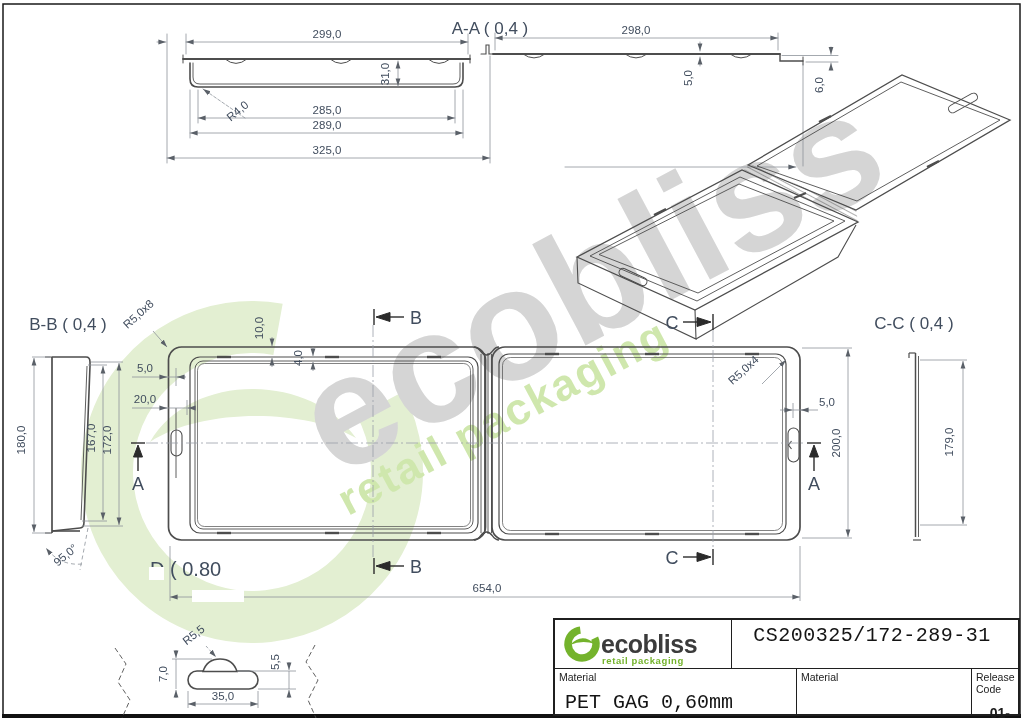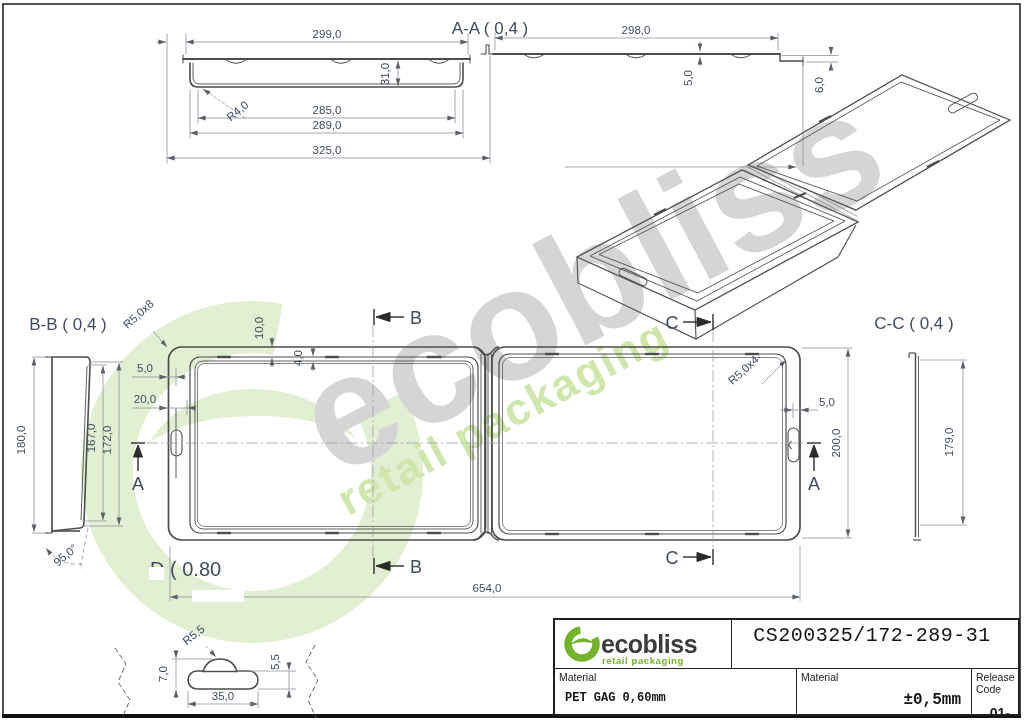--- a/index.html
+++ b/index.html
@@ -15,21 +15,21 @@
   #tblock{position:absolute;left:553px;top:618px;width:467px;height:98px;
           border:2px solid #1f1f1f;box-sizing:border-box;background:#fff;}
   #tblock .row{display:flex;box-sizing:border-box;}
   #tblock .cell{box-sizing:border-box;border-right:1.5px solid #1f1f1f;position:relative;}
   #tblock .cell:last-child{border-right:none;}
   #tblock .r1{height:49px;border-bottom:1.5px solid #1f1f1f;}
   #tblock .r2{height:45px;}
   .cell .lbl{font-size:10.5px;color:#222;padding:2px 0 0 4px;}
   .val-mono{font-family:"Liberation Mono",monospace;color:#141414;}
   #pc-val{font-size:20px;letter-spacing:.5px;text-align:center;padding:4px 6px 0 0;}
-  #mat-val{font-size:12px;font-weight:700;padding:8px 0 0 10px;}
+  #mat-val{font-size:20px;font-weight:400;padding:8px 0 0 10px;}
   #tol-val{font-size:16px;font-weight:700;text-align:right;padding:8px 10px 0 0;}
   #rel-val{font-size:14px;font-weight:700;text-align:right;padding:10px 8px 0 0;color:#1b1b1b;}
   #logo-cell{display:flex;align-items:center;justify-content:flex-start;padding-left:6px;}
 </style>
 </head>
 <body>
 
 <div id="page">
 <svg id="drawing" width="1024" height="723" viewBox="0 0 1024 723">
   <defs>
@@ -346,21 +346,20 @@
       <div class="val-mono" id="pc-val">CS200325/172-289-31</div>
     </div>
   </div>
   <div class="row r2">
     <div class="cell" style="width:242px;">
       <div class="lbl">Material</div>
       <div class="val-mono" id="mat-val">PET GAG 0,60mm</div>
     </div>
     <div class="cell" style="width:175px;">
       <div class="lbl">Material</div>
-      <div class="val-mono" id="tol-val">±0,5mm</div>
     </div>
     <div class="cell" style="flex:1;">
       <div class="lbl">Release Code</div>
       <div id="rel-val">01-05-2025</div>
     </div>
   </div>
 </div>
 </div>
 
 </body></html>

